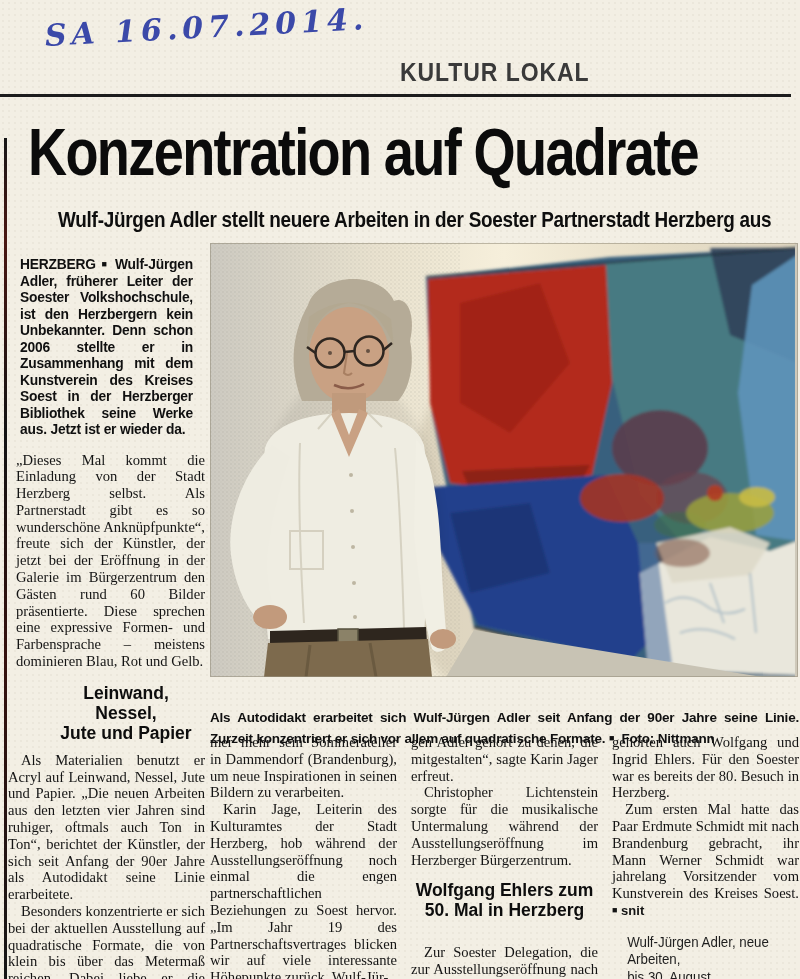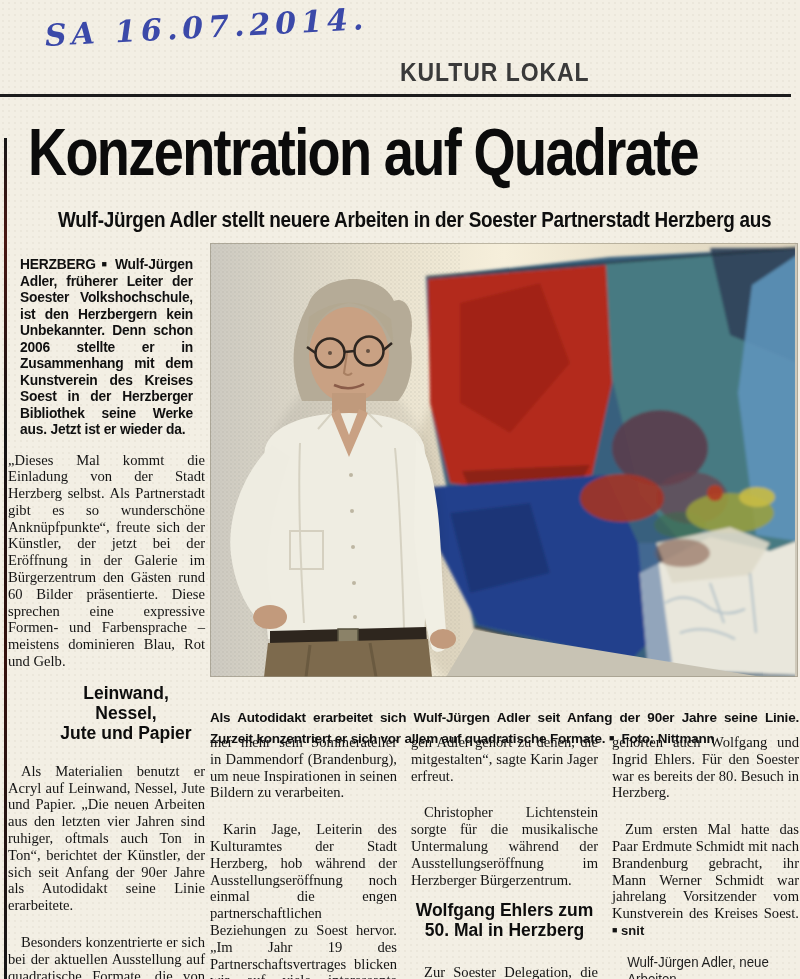--- a/index.html
+++ b/index.html
@@ -50,22 +50,22 @@
   }
   
   .col-left{top:244px;left:8px;width:197px;}
   .lead{
     font-family:"Liberation Sans", sans-serif;font-weight:bold;
     font-size:13.8px;line-height:16.5px;text-align:justify;color:#101010;
     letter-spacing:-.2px;margin:12px;
   }
   .sq{font-size:9px;vertical-align:2px;letter-spacing:0;}
   .serif-p{font-size:14.6px;line-height:16.8px;text-align:justify;margin:0;color:#141414;}
-  .first-gap{margin-top:13px;}
-  .ind{text-indent:13px;margin-top:20px;}
+  .first-gap{margin-top:13px;padding-left:8px;}
+  .ind{text-indent:13px;}
   .subhead-small{
     margin:13px 4px 9px;text-align:center;
     font-family:"Liberation Sans", sans-serif;font-weight:bold;
     font-size:17.5px;line-height:20px;color:#0d0d0d;padding-left:39px;
   }
   
   .photo{top:243px;left:210px;width:588px;height:434px;}
   .photo svg{display:block;}
   
   .caption{

